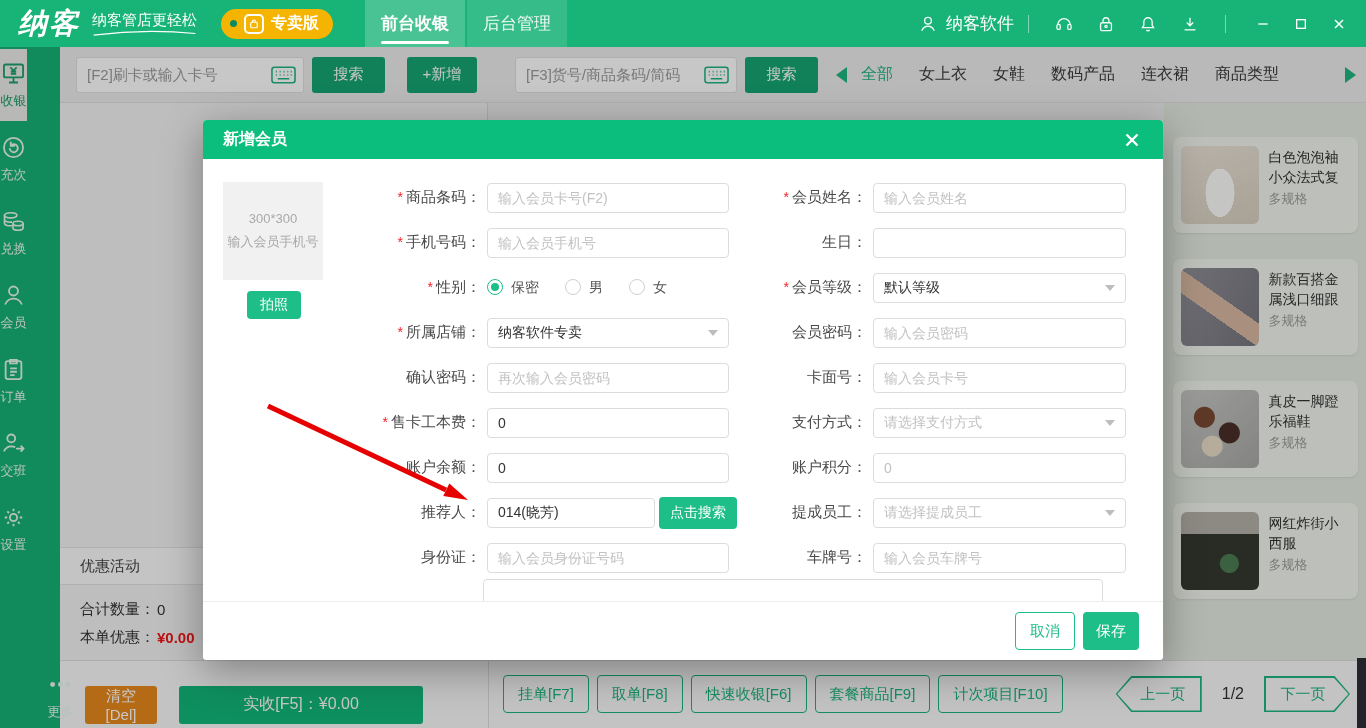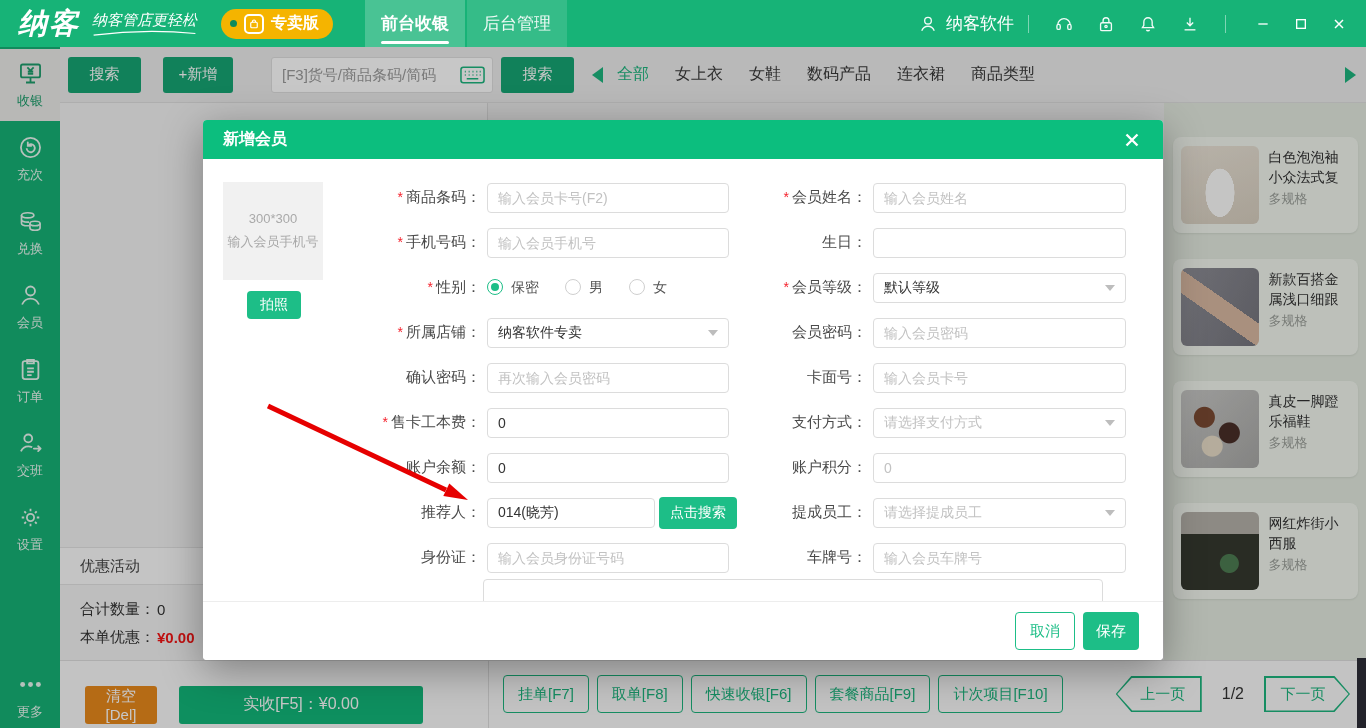--- a/index.html
+++ b/index.html
@@ -5,21 +5,21 @@
   html,body{margin:0;padding:0;background:#888;}
   .screen{position:relative;width:1366px;height:728px;overflow:hidden;background:#EDEDED;
     font-family:"Liberation Sans","DejaVu Sans",sans-serif;-webkit-font-smoothing:antialiased;}
   button{font-family:inherit;cursor:pointer;}
   input{font-family:inherit;}
 
   
   .app-header{position:absolute;left:0;top:0;right:0;height:47px;background:var(--brand_green,#17B377);
     display:flex;align-items:center;color:#fff;z-index:30;}
   .logo{margin-left:18px;font-size:29px;font-weight:bold;font-style:italic;letter-spacing:2px;flex:none;}
-  .slogan{margin-left:12px;font-size:15px;font-style:italic;position:relative;padding-bottom:7px;flex:none;}
+  .slogan{margin-left:12px;font-size:15px;position:relative;padding-bottom:7px;flex:none;}
   .slogan svg{position:absolute;left:0;bottom:0;width:100%;height:7px;}
   .badge{margin-left:24px;display:flex;align-items:center;gap:7px;background:var(--yellow,#F5B400);
     border-radius:16px;height:30px;padding:0 14px 0 9px;flex:none;}
   .badge .dot{width:7px;height:7px;border-radius:50%;background:#0E8A5C;flex:none;}
   .badge .bag-box{width:20px;height:20px;border:2px solid #fff;border-radius:5px;display:flex;align-items:center;justify-content:center;box-sizing:border-box;}
   .badge .bag-box svg{width:12px;height:12px;}
   .badge .badge-label{font-size:16px;font-weight:bold;color:#fff;}
   .tabs{margin-left:32px;display:flex;height:47px;}
   .tab{width:100px;display:flex;align-items:center;justify-content:center;font-size:17px;
     background:rgba(255,255,255,.13);margin-right:2px;position:relative;color:rgba(255,255,255,.92);cursor:pointer;}
@@ -29,21 +29,21 @@
   .account{display:flex;align-items:center;gap:8px;font-size:17px;cursor:pointer;}
   .hicon{width:20px;height:20px;margin:0 11px;color:#fff;opacity:.95;cursor:pointer;}
   .hicon svg,.account svg{width:100%;height:100%;}
   .account .hicon{margin:0;}
   .hdivider{width:1px;height:18px;background:rgba(255,255,255,.45);margin:0 14px;}
   .wctl{width:30px;height:30px;display:flex;align-items:center;justify-content:center;margin-left:8px;color:#fff;cursor:pointer;}
   .wctl svg{width:16px;height:16px;}
 
   
   .sidebar{position:absolute;left:0;top:47px;width:60px;bottom:0;background:var(--brand_green,#17B377);
-    display:flex;flex-direction:column;z-index:10;}
+    display:flex;z-index:10;gap:20px;}
   .side-item{height:72px;margin-top:2px;display:flex;flex-direction:column;align-items:center;justify-content:center;
     gap:5px;color:#EAF8F1;font-size:13px;cursor:pointer;flex:none;}
   .side-item .icon{width:27px;height:27px;display:block;}
   .side-item .icon svg{width:100%;height:100%;}
   .side-item.active{background:#ECECEA;color:#1E9E6C;}
   .side-more{margin-top:auto;margin-bottom:2px;height:60px;}
 
   
   .topbar{position:absolute;left:60px;top:47px;right:0;height:56px;background:#EDEDED;
     border-bottom:1px solid #DFDFDF;display:flex;align-items:center;box-sizing:border-box;}
@@ -318,20 +318,29 @@
             <circle cx="5" cy="12" r="2.2"></circle>
             <circle cx="12" cy="12" r="2.2"></circle>
             <circle cx="19" cy="12" r="2.2"></circle>
           </svg>
       </span>
       <span>更多</span>
     </div>
   </div>
 
   <div class="topbar">
+    <div class="search-wrap sw-member">
+      <input class="search-input" placeholder="[F2]刷卡或输入卡号" style="">
+      <span class="kb-icon">
+        <svg viewBox="0 0 26 18" fill="none" stroke="currentColor" stroke-width="1.6">
+            <rect x="1" y="1" width="24" height="16" rx="2.5"></rect>
+            <path d="M5 5.5h1M9 5.5h1M13 5.5h1M17 5.5h1M20.5 5.5h1M5 9h1M9 9h1M13 9h1M17 9h1M20.5 9h1M7 12.8h12"></path>
+          </svg>
+      </span>
+    </div>
     <button class="btn-search">搜索</button>
     <button class="btn-add">+新增</button>
     <div class="search-wrap sw-product">
       <input class="search-input" placeholder="[F3]货号/商品条码/简码" style="">
       <span class="kb-icon">
         <svg viewBox="0 0 26 18" fill="none" stroke="currentColor" stroke-width="1.6">
             <rect x="1" y="1" width="24" height="16" rx="2.5"></rect>
             <path d="M5 5.5h1M9 5.5h1M13 5.5h1M17 5.5h1M20.5 5.5h1M5 9h1M9 9h1M13 9h1M17 9h1M20.5 9h1M7 12.8h12"></path>
           </svg>
       </span>

